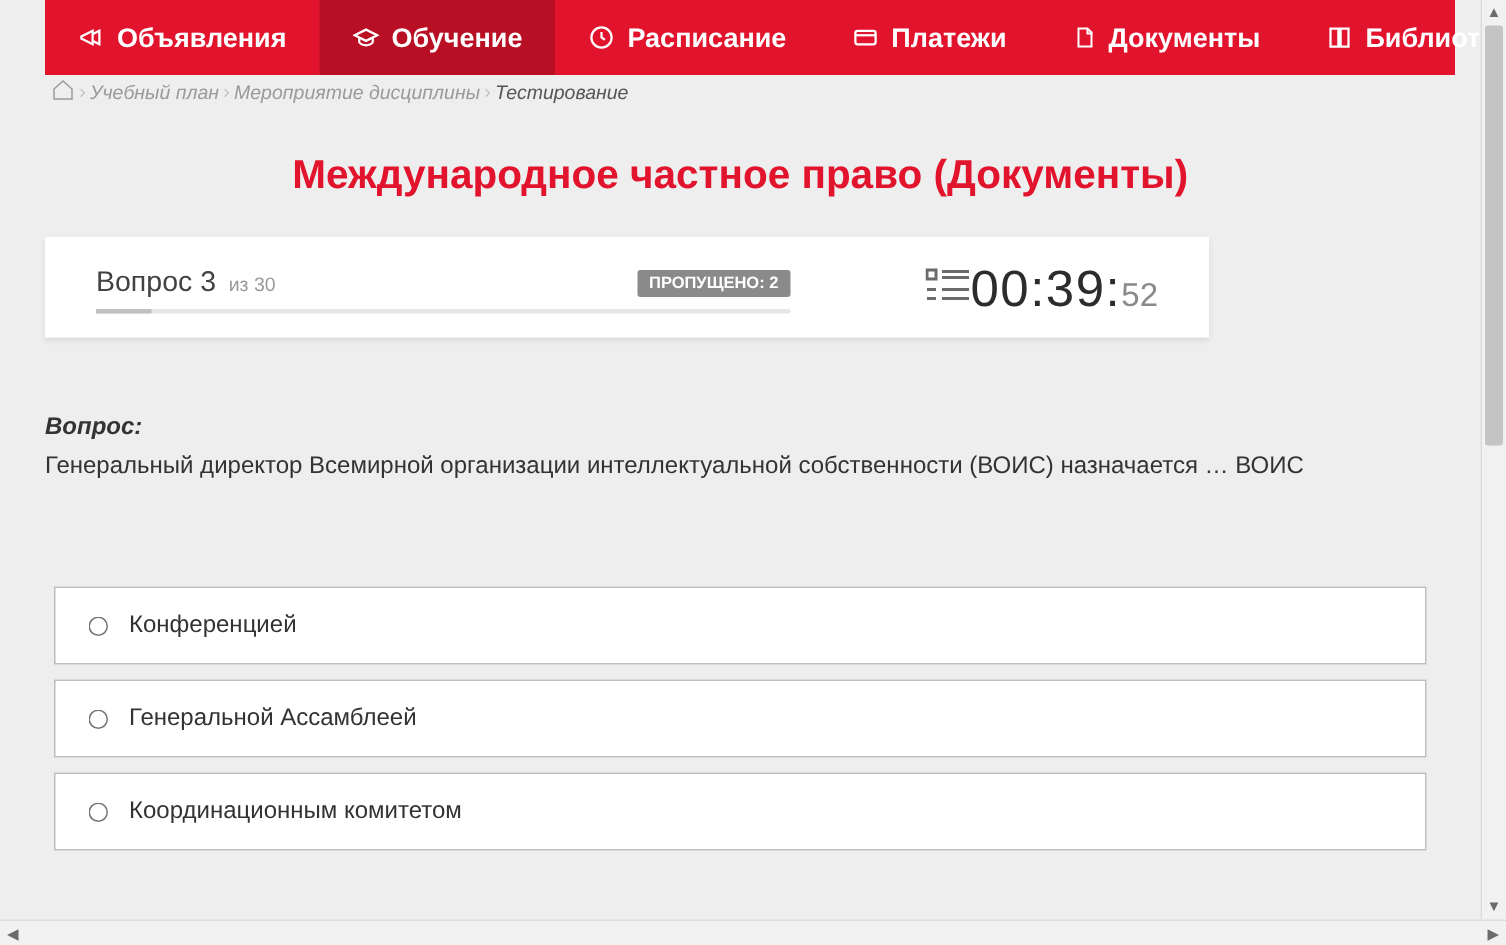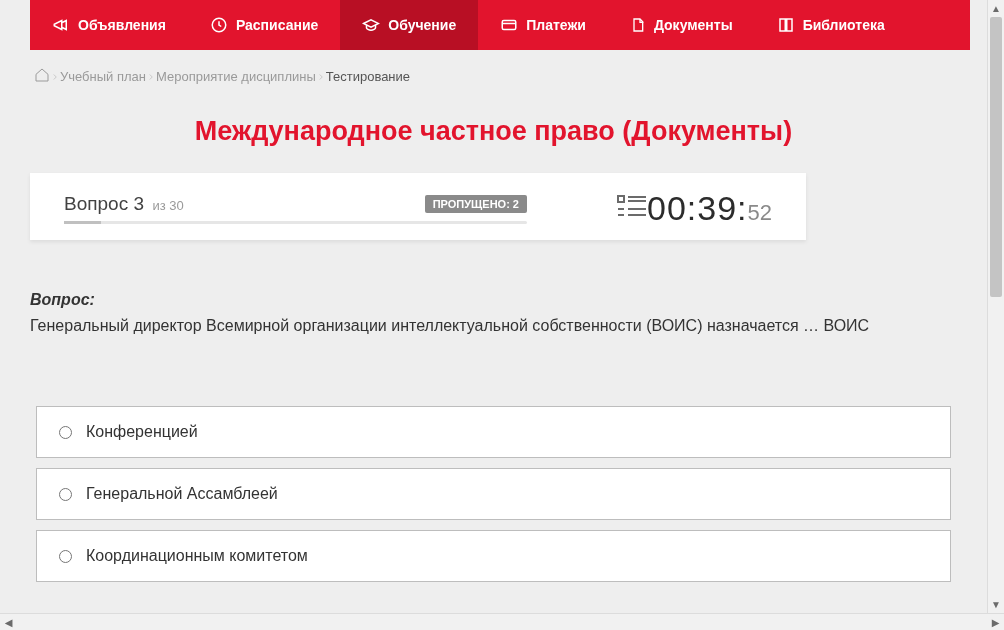--- a/index.html
+++ b/index.html
@@ -34,38 +34,39 @@
     height: 50px;
     border-radius: 0;
     width: 940px;
   }
   .nav-item {
     display: flex;
     align-items: center;
     gap: 8px;
     padding: 0 22px;
     color: #fff;
-    font-size: 14px;
+    font-size: 18px;
     font-weight: 600;
     cursor: pointer;
     white-space: nowrap;
   }
   .nav-item.active {
     background: #b80f24;
   }
   .nav-item svg { flex-shrink: 0; }
 
   
   .breadcrumb {
     display: flex;
     align-items: center;
     gap: 0;
-    padding: 17px 4px 8px 4px;
+    padding: 2px 4px 8px 4px;
     font-size: 13px;
     color: #9a9a9a;
+    font-style: italic;
   }
   .breadcrumb a { color: #9a9a9a; text-decoration: none; }
   .bc-sep svg { display: block; }
 
   
   .page-title {
     text-align: center;
     color: #e2142d;
     font-size: 27px;
     font-weight: 700;
@@ -228,33 +229,33 @@
   <div class="content-scroll">
     <div class="page">
 
       <div class="navbar">
         <div class="nav-item">
           <svg width="18" height="18" viewBox="0 0 24 24" fill="none" stroke="#fff" stroke-width="2">
               <path d="M3 11v2l10 5V6L3 11zM13 9l6-3v12l-6-3"></path>
             </svg>
           <span>Объявления</span>
         </div>
+        <div class="nav-item active">
+          <svg width="18" height="18" viewBox="0 0 24 24" fill="none" stroke="#fff" stroke-width="2">
+              <path d="M2 10l10-5 10 5-10 5-10-5z"></path>
+              <path d="M6 12v4c0 1 3 3 6 3s6-2 6-3v-4"></path>
+            </svg>
+          <span>Обучение</span>
+        </div>
         <div class="nav-item">
           <svg width="18" height="18" viewBox="0 0 24 24" fill="none" stroke="#fff" stroke-width="2">
               <circle cx="12" cy="12" r="9"></circle>
               <path d="M12 7v5l3 2"></path>
             </svg>
           <span>Расписание</span>
-        </div>
-        <div class="nav-item active">
-          <svg width="18" height="18" viewBox="0 0 24 24" fill="none" stroke="#fff" stroke-width="2">
-              <path d="M2 10l10-5 10 5-10 5-10-5z"></path>
-              <path d="M6 12v4c0 1 3 3 6 3s6-2 6-3v-4"></path>
-            </svg>
-          <span>Обучение</span>
         </div>
         <div class="nav-item">
           <svg width="18" height="18" viewBox="0 0 24 24" fill="none" stroke="#fff" stroke-width="2">
               <rect x="3" y="6" width="18" height="12" rx="2"></rect>
               <path d="M3 10h18"></path>
             </svg>
           <span>Платежи</span>
         </div>
         <div class="nav-item">
           <svg width="16" height="18" viewBox="0 0 24 24" fill="none" stroke="#fff" stroke-width="2">

